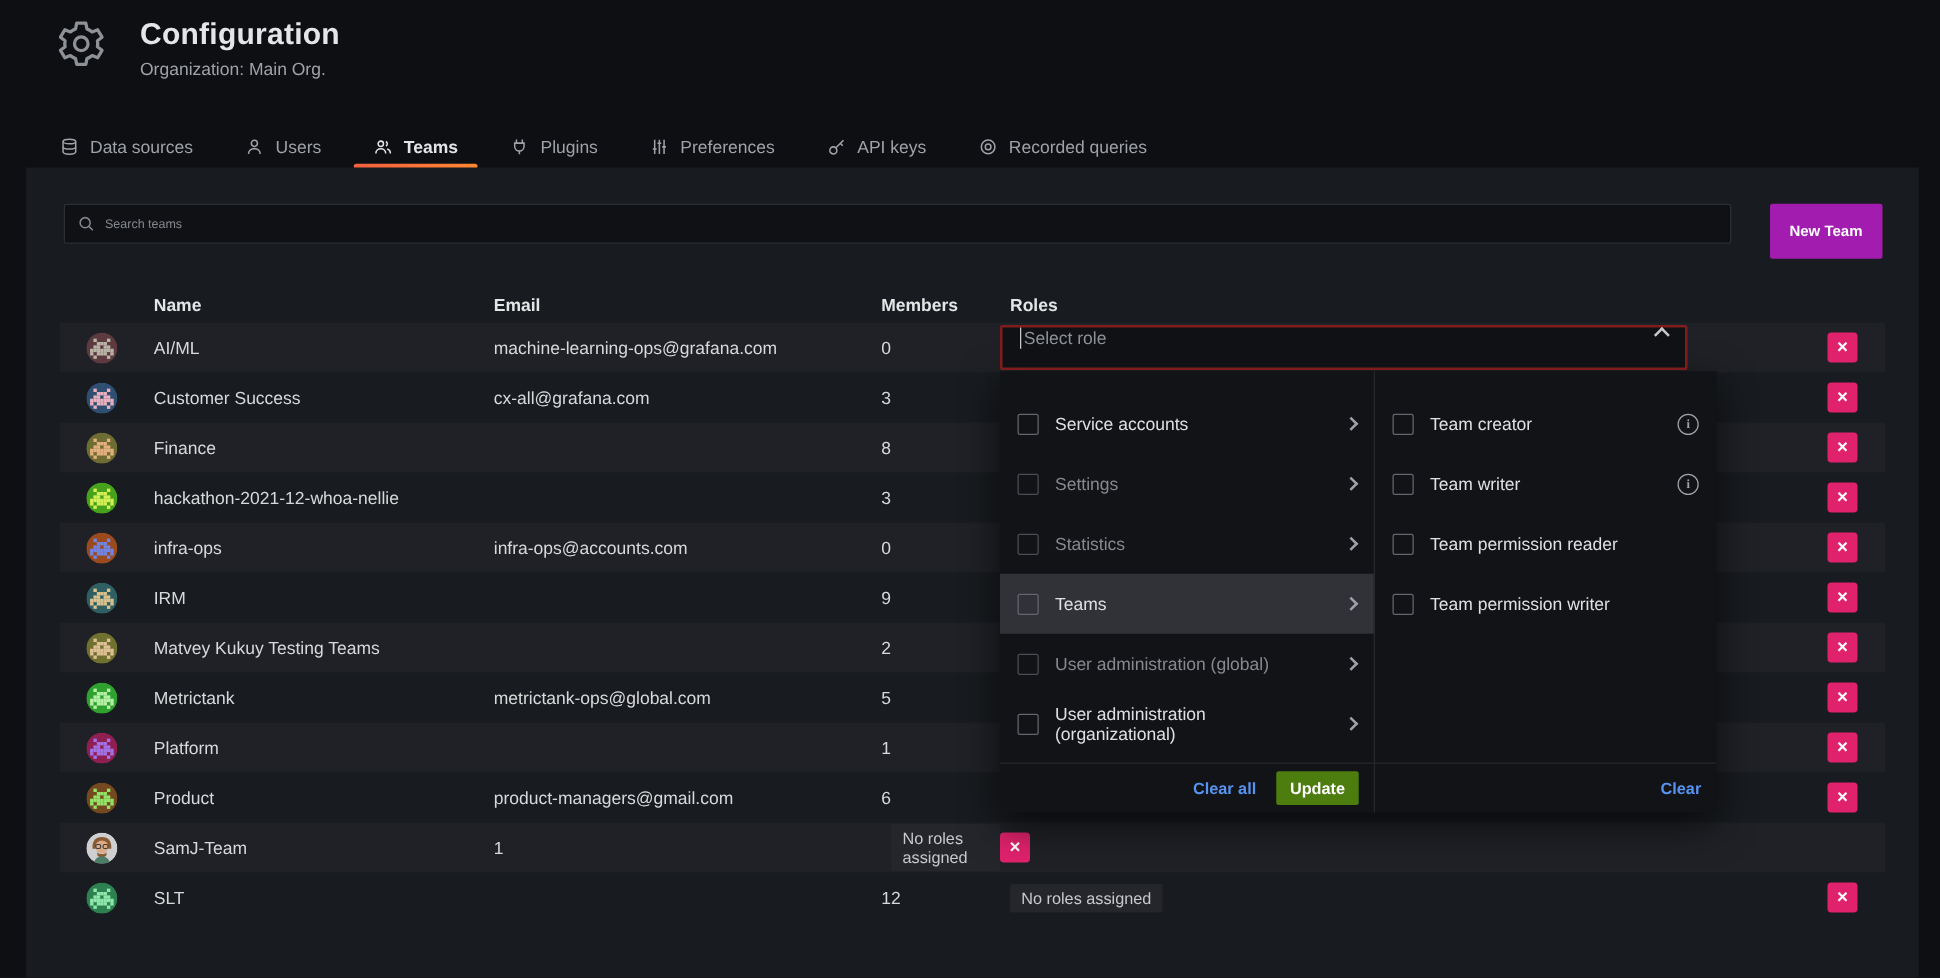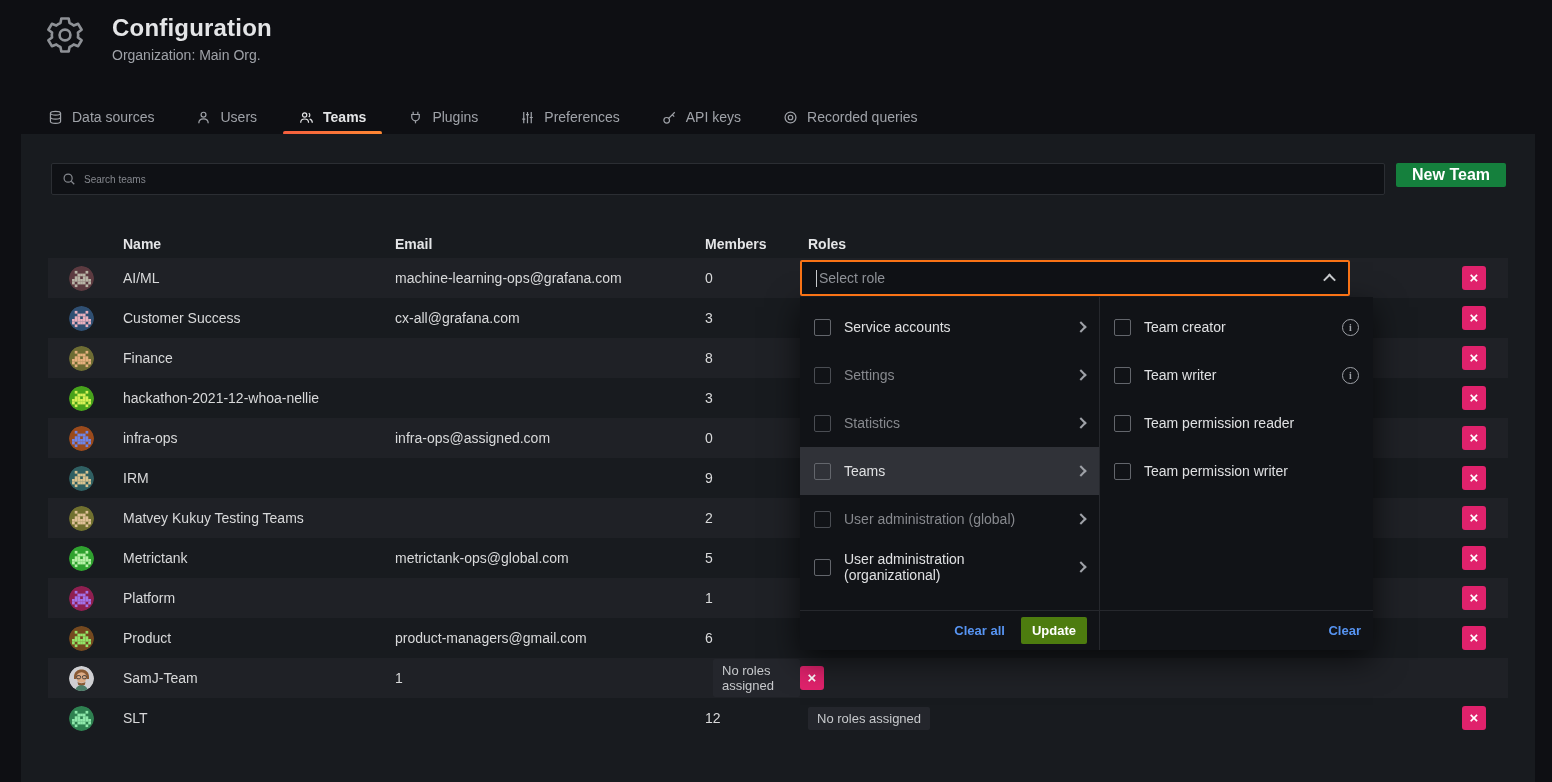--- a/index.html
+++ b/index.html
@@ -23,46 +23,46 @@
   .tab.active{color:#e4e5e7;font-weight:700;}
   .tab.active::after{content:"";position:absolute;left:-16px;right:-16px;bottom:-1px;height:4px;border-radius:2px;
        background:linear-gradient(90deg,#f55f3e,#ff8833);}
   
   .panel{position:absolute;left:21px;top:134px;width:1514px;height:648px;background:#181b1f;}
   
   .search-box{position:absolute;left:30px;top:29px;width:1334px;height:32px;background:#0f1115;
        border:1px solid #2b2e33;border-radius:2px;display:flex;align-items:center;padding:0 10px;box-sizing:border-box;color:#84878d;}
   .search-box svg{width:14px;height:14px;margin-right:8px;flex:none;}
   .search-box .ph{font-size:10px;color:#84878d;}
-  .new-team-btn{position:absolute;right:29px;top:29px;height:24px;padding:0 16px;background:#15803d;border:none;
-       border-radius:2px;color:#fff;font-size:16px;font-weight:700;font-family:inherit;display:flex;align-items:center;cursor:pointer;}
+  .new-team-btn{position:absolute;right:29px;top:29px;height:44px;padding:0 16px;background:#a21caf;border:none;
+       border-radius:2px;color:#fff;font-size:12px;font-weight:700;font-family:inherit;display:flex;align-items:center;cursor:pointer;}
   
   .thead,.trow{display:grid;grid-template-columns:75px 272px 310px 95px 1fr 46px;align-items:center;}
   .thead{position:absolute;top:95px;left:27px;right:27px;height:30px;font-size:14px;font-weight:700;color:#e4e5e7;}
   .rows{position:absolute;top:124px;left:27px;right:27px;}
   .trow{height:40px;font-size:14px;color:#d8d9da;}
   .trow:nth-child(odd){background:#1f2126;}
   .avatar{width:25px;height:25px;border-radius:50%;margin-left:21px;overflow:hidden;}
   .avatar svg{display:block;width:25px;height:25px;}
   .cell-email,.cell-members{color:#d8d9da;}
   .roles-cell{padding-left:8px;}
   .role-badge{display:inline-block;background:#24262c;color:#c7c9cc;font-size:13px;padding:4px 9px;border-radius:2px;}
   .delete-btn{width:24px;height:24px;background:#e0226c;border:none;border-radius:3px;color:#fff;
        font-size:15px;font-weight:700;line-height:22px;text-align:center;cursor:pointer;padding:0;font-family:inherit;}
   
   .role-select{position:absolute;left:800px;top:260px;width:550px;height:36px;box-sizing:border-box;
-       background:#0f1115;border:2px solid #f97316;border-radius:2px;display:flex;align-items:center;
+       background:#0f1115;border:2px solid #7f1d1d;border-radius:2px;display:flex;align-items:flex-start;
        padding:0 14px;z-index:12;}
   .caret-bar{width:1px;height:17px;background:#c7c9cc;margin-right:2px;}
   .role-select .ph{font-size:14px;color:#8e9197;}
   .chev-up{margin-left:auto;width:7px;height:7px;border-left:2px solid #c7c9cc;border-top:2px solid #c7c9cc;
        transform:rotate(45deg) translate(1px,1px);}
   .role-menu{position:absolute;left:800px;top:297px;width:573px;height:353px;z-index:11;background:#111317;
        box-shadow:0 10px 30px rgba(0,0,0,.65);display:flex;}
-  .menu-col{position:relative;box-sizing:border-box;padding-top:6px;}
+  .menu-col{position:relative;box-sizing:border-box;padding-top:18px;}
   .menu-left{width:300px;border-right:1px solid #26282d;}
   .menu-right{flex:1;}
   .menu-item{height:48px;display:flex;align-items:center;gap:13px;padding:0 14px;font-size:14px;color:#dfe0e2;font-weight:500;cursor:pointer;}
   .menu-item.dim{color:#87898e;}
   .menu-item.dim .checkbox{border-color:#4a4d53;}
   .menu-item.highlighted{background:#303238;}
   .checkbox{flex:none;width:15px;height:15px;border:1px solid #63666c;border-radius:2px;background:transparent;}
   .chev-right{margin-left:auto;width:6px;height:6px;border-right:2px solid #9fa2a8;border-top:2px solid #9fa2a8;
        transform:rotate(45deg);flex:none;}
   .info-icon{margin-left:auto;flex:none;width:15px;height:15px;border:1.5px solid #9fa2a8;border-radius:50%;
@@ -352,21 +352,21 @@
               <rect x="8.45" y="15.7" width="2.7" height="2.7" fill="#6f86e8"></rect>
               <rect x="11.15" y="15.7" width="2.7" height="2.7" fill="#6f86e8"></rect>
               <rect x="13.85" y="15.7" width="2.7" height="2.7" fill="#6f86e8"></rect>
               <rect x="19.25" y="15.7" width="2.7" height="2.7" fill="#6f86e8"></rect>
               <rect x="5.749999999999999" y="18.4" width="2.7" height="2.7" fill="#6f86e8"></rect>
               <rect x="16.549999999999997" y="18.4" width="2.7" height="2.7" fill="#6f86e8"></rect>
             </svg>
           </div>
         </div>
         <div>infra-ops</div>
-        <div class="cell-email">infra-ops@assigned.com</div>
+        <div class="cell-email">infra-ops@accounts.com</div>
         <div class="cell-members">0</div>
         <div class="roles-cell"></div>
         <div><button class="delete-btn">×</button></div>
       </div>
       <div class="trow">
         <div>
           <div class="avatar">
             <svg viewBox="0 0 25 25">
               <circle cx="12.5" cy="12.5" r="12.5" fill="#2f5f62"></circle>
               <rect x="5.749999999999999" y="4.899999999999999" width="2.7" height="2.7" fill="#d9c28f"></rect>

